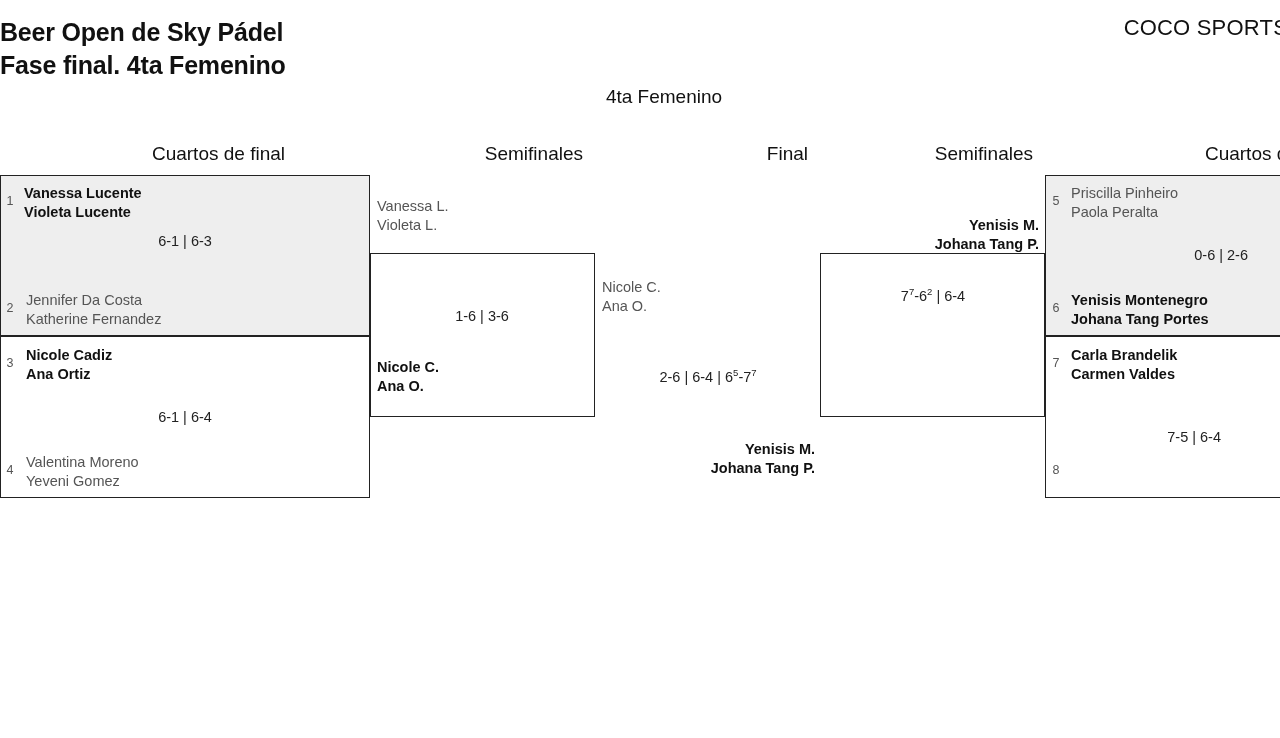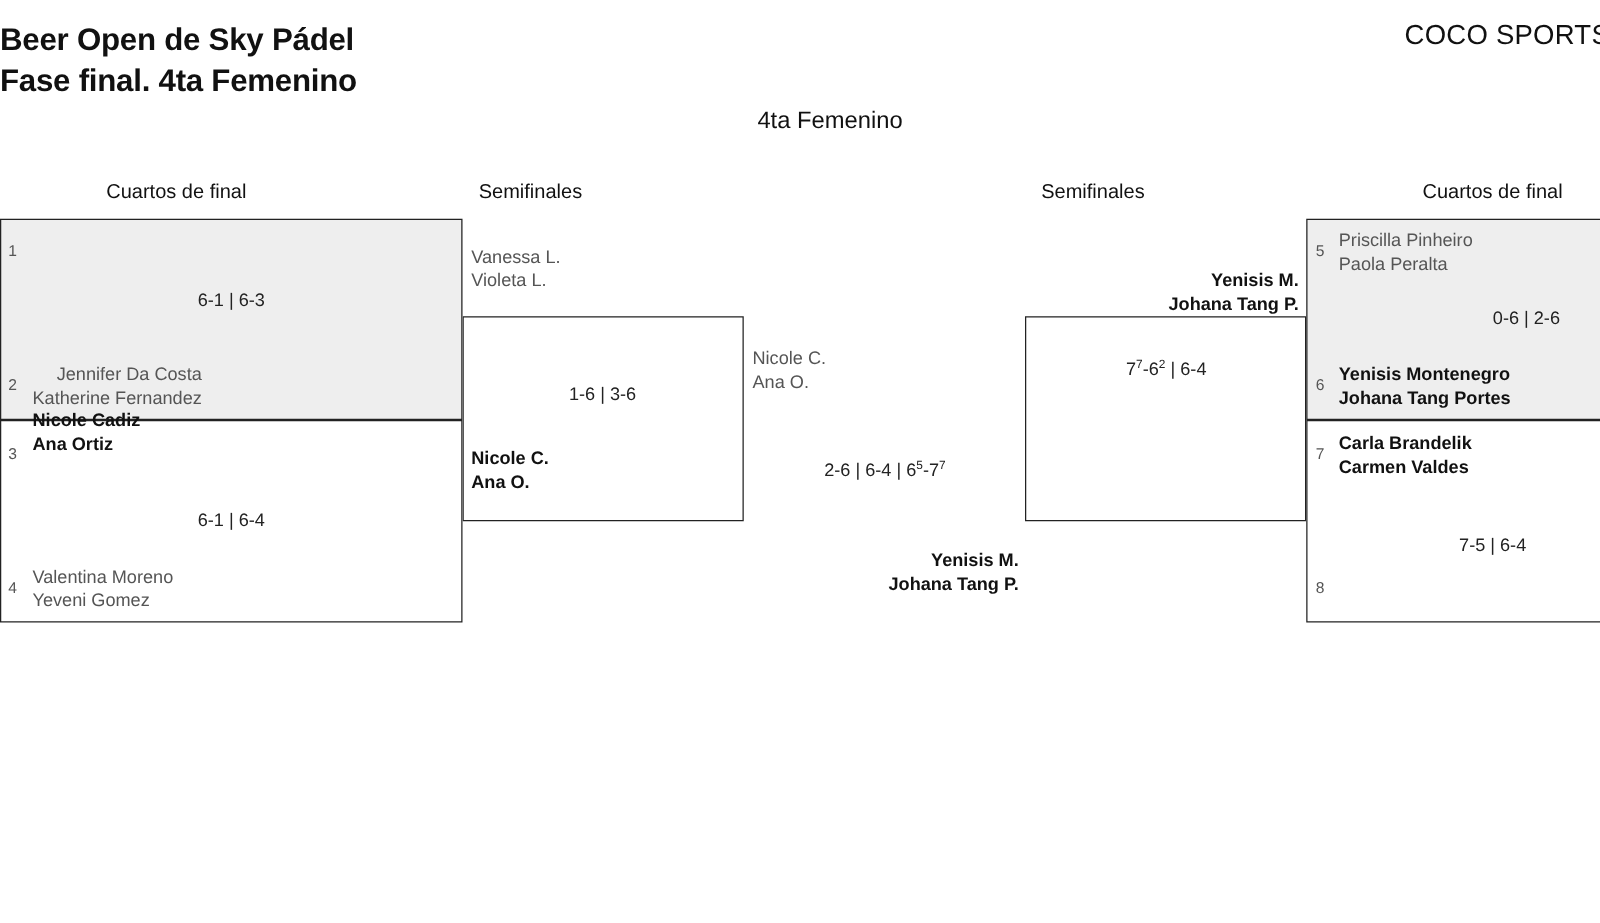--- a/index.html
+++ b/index.html
@@ -26,21 +26,21 @@
     letter-spacing:0.2px;white-space:nowrap;
   }
   .category-title{
     position:absolute;left:0;top:84px;width:1280px;
     text-align:center;font-size:19px;line-height:26px;color:#111;padding-left:24px;
   }
 
   
   .round-head{
     position:absolute;top:142px;
-    font-size:16px;line-height:24px;color:#111;text-align:left;
+    font-size:19px;line-height:24px;color:#111;text-align:right;
     white-space:nowrap;
   }
 
   
   .box{position:absolute;box-sizing:border-box;border:1px solid #222;}
   .box.shaded{background:#eeeeee;}
   .box.plain{background:#ffffff;}
 
   
   .pair{
@@ -80,38 +80,43 @@
 
 <div class="stage">
 
   <div class="tourney-title">Beer Open de Sky Pádel
 Fase final. 4ta Femenino</div>
   <div class="brand">COCO SPORTS</div>
   <div class="category-title">4ta Femenino</div>
 
   <div class="round-head" style="left:85px;width:200px;">Cuartos de final</div>
   <div class="round-head" style="left:383px;width:200px;">Semifinales</div>
+  <div class="round-head" style="left:608px;width:200px;">Final</div>
   <div class="round-head" style="left:833px;width:200px;">Semifinales</div>
   <div class="round-head" style="left:1138px;width:200px;">Cuartos de final</div>
 
   <div class="box shaded" style="left:0px;top:175px;width:370px;height:161px;"></div>
   <div class="box plain" style="left:0px;top:336px;width:370px;height:162px;"></div>
 
   <div class="seed" style="left:2px;top:194px;">1</div>
+  <div class="pair left win" style="left:24px;top:184px;">
+    <span class="nm">Vanessa Lucente</span>
+    <span class="nm">Violeta Lucente</span>
+  </div>
 
   <div class="score left" style="left:95px;top:232px;width:180px;">6-1 | 6-3</div>
 
   <div class="seed" style="left:2px;top:301px;">2</div>
-  <div class="pair left lose" style="left:26px;top:291px;text-align:right;">
+  <div class="pair left lose" style="left:26px;top:291px;">
     <span class="nm">Jennifer Da Costa</span>
     <span class="nm">Katherine Fernandez</span>
   </div>
 
   <div class="seed" style="left:2px;top:356px;">3</div>
-  <div class="pair left win" style="left:26px;top:328px;">
+  <div class="pair left win" style="left:26px;top:346px;">
     <span class="nm">Nicole Cadiz</span>
     <span class="nm">Ana Ortiz</span>
   </div>
   <div class="score left" style="left:95px;top:408px;width:180px;">6-1 | 6-4</div>
   <div class="seed" style="left:2px;top:463px;">4</div>
   <div class="pair left lose" style="left:26px;top:453px;">
     <span class="nm">Valentina Moreno</span>
     <span class="nm">Yeveni Gomez</span>
   </div>
 

